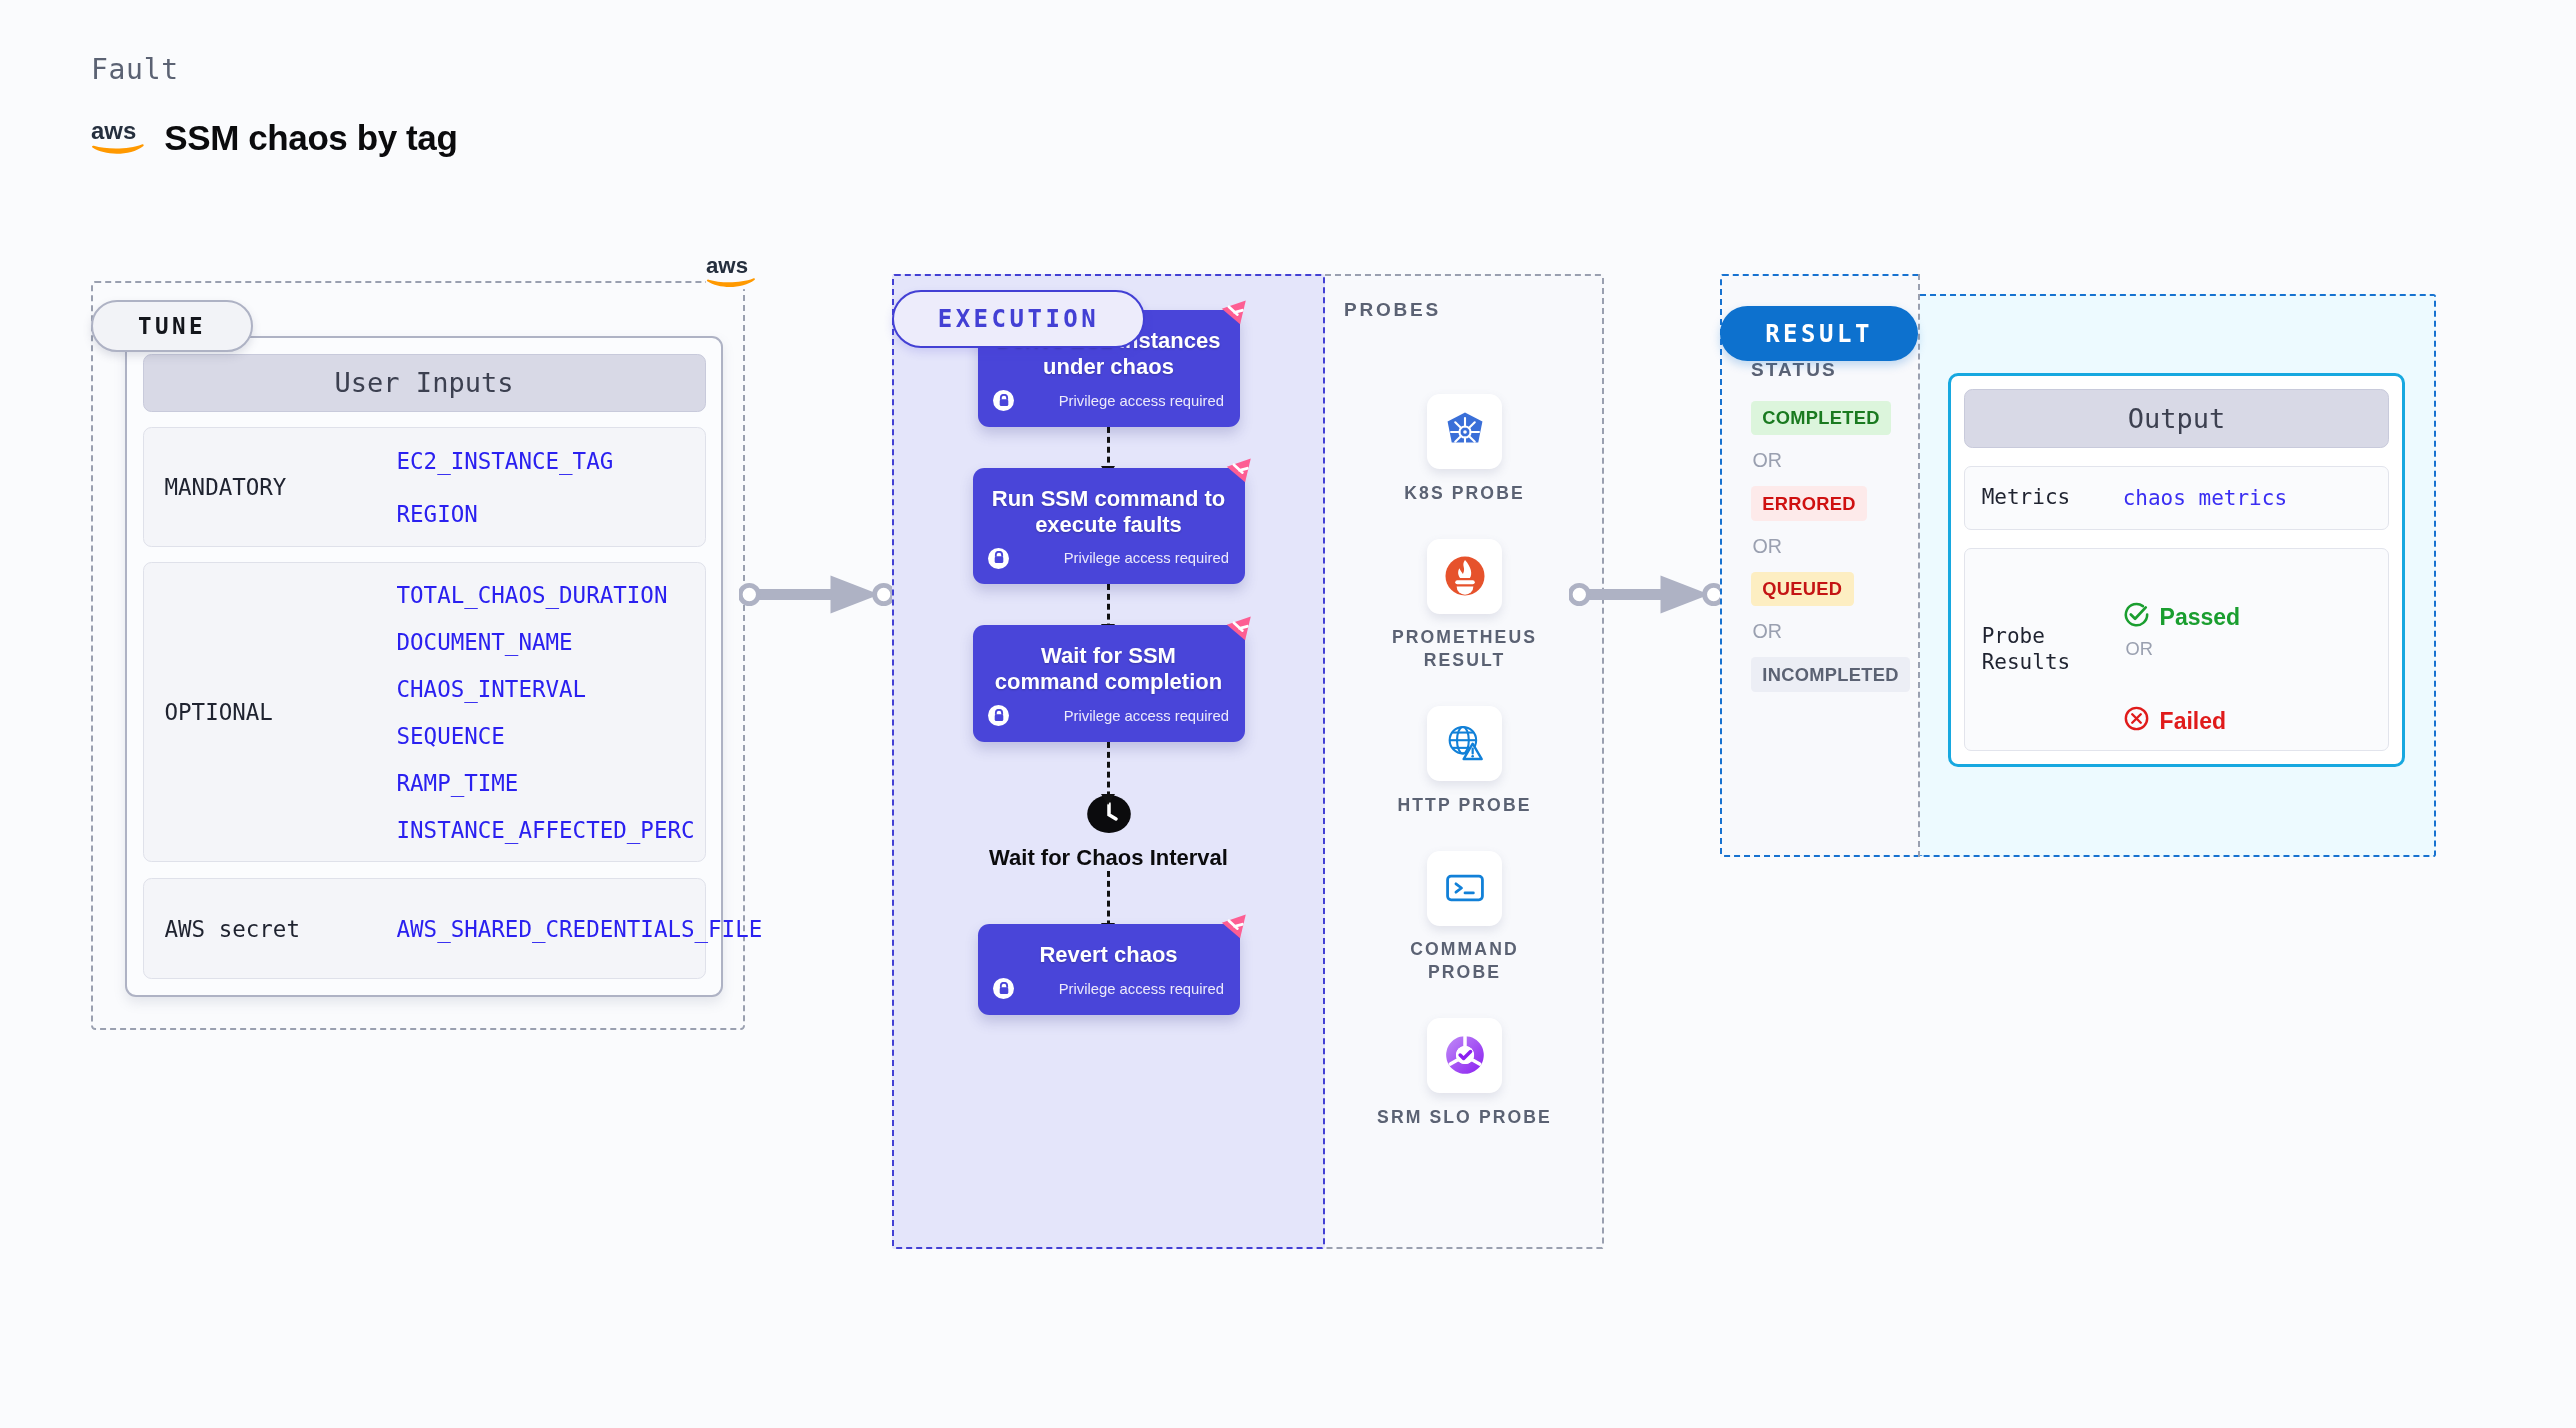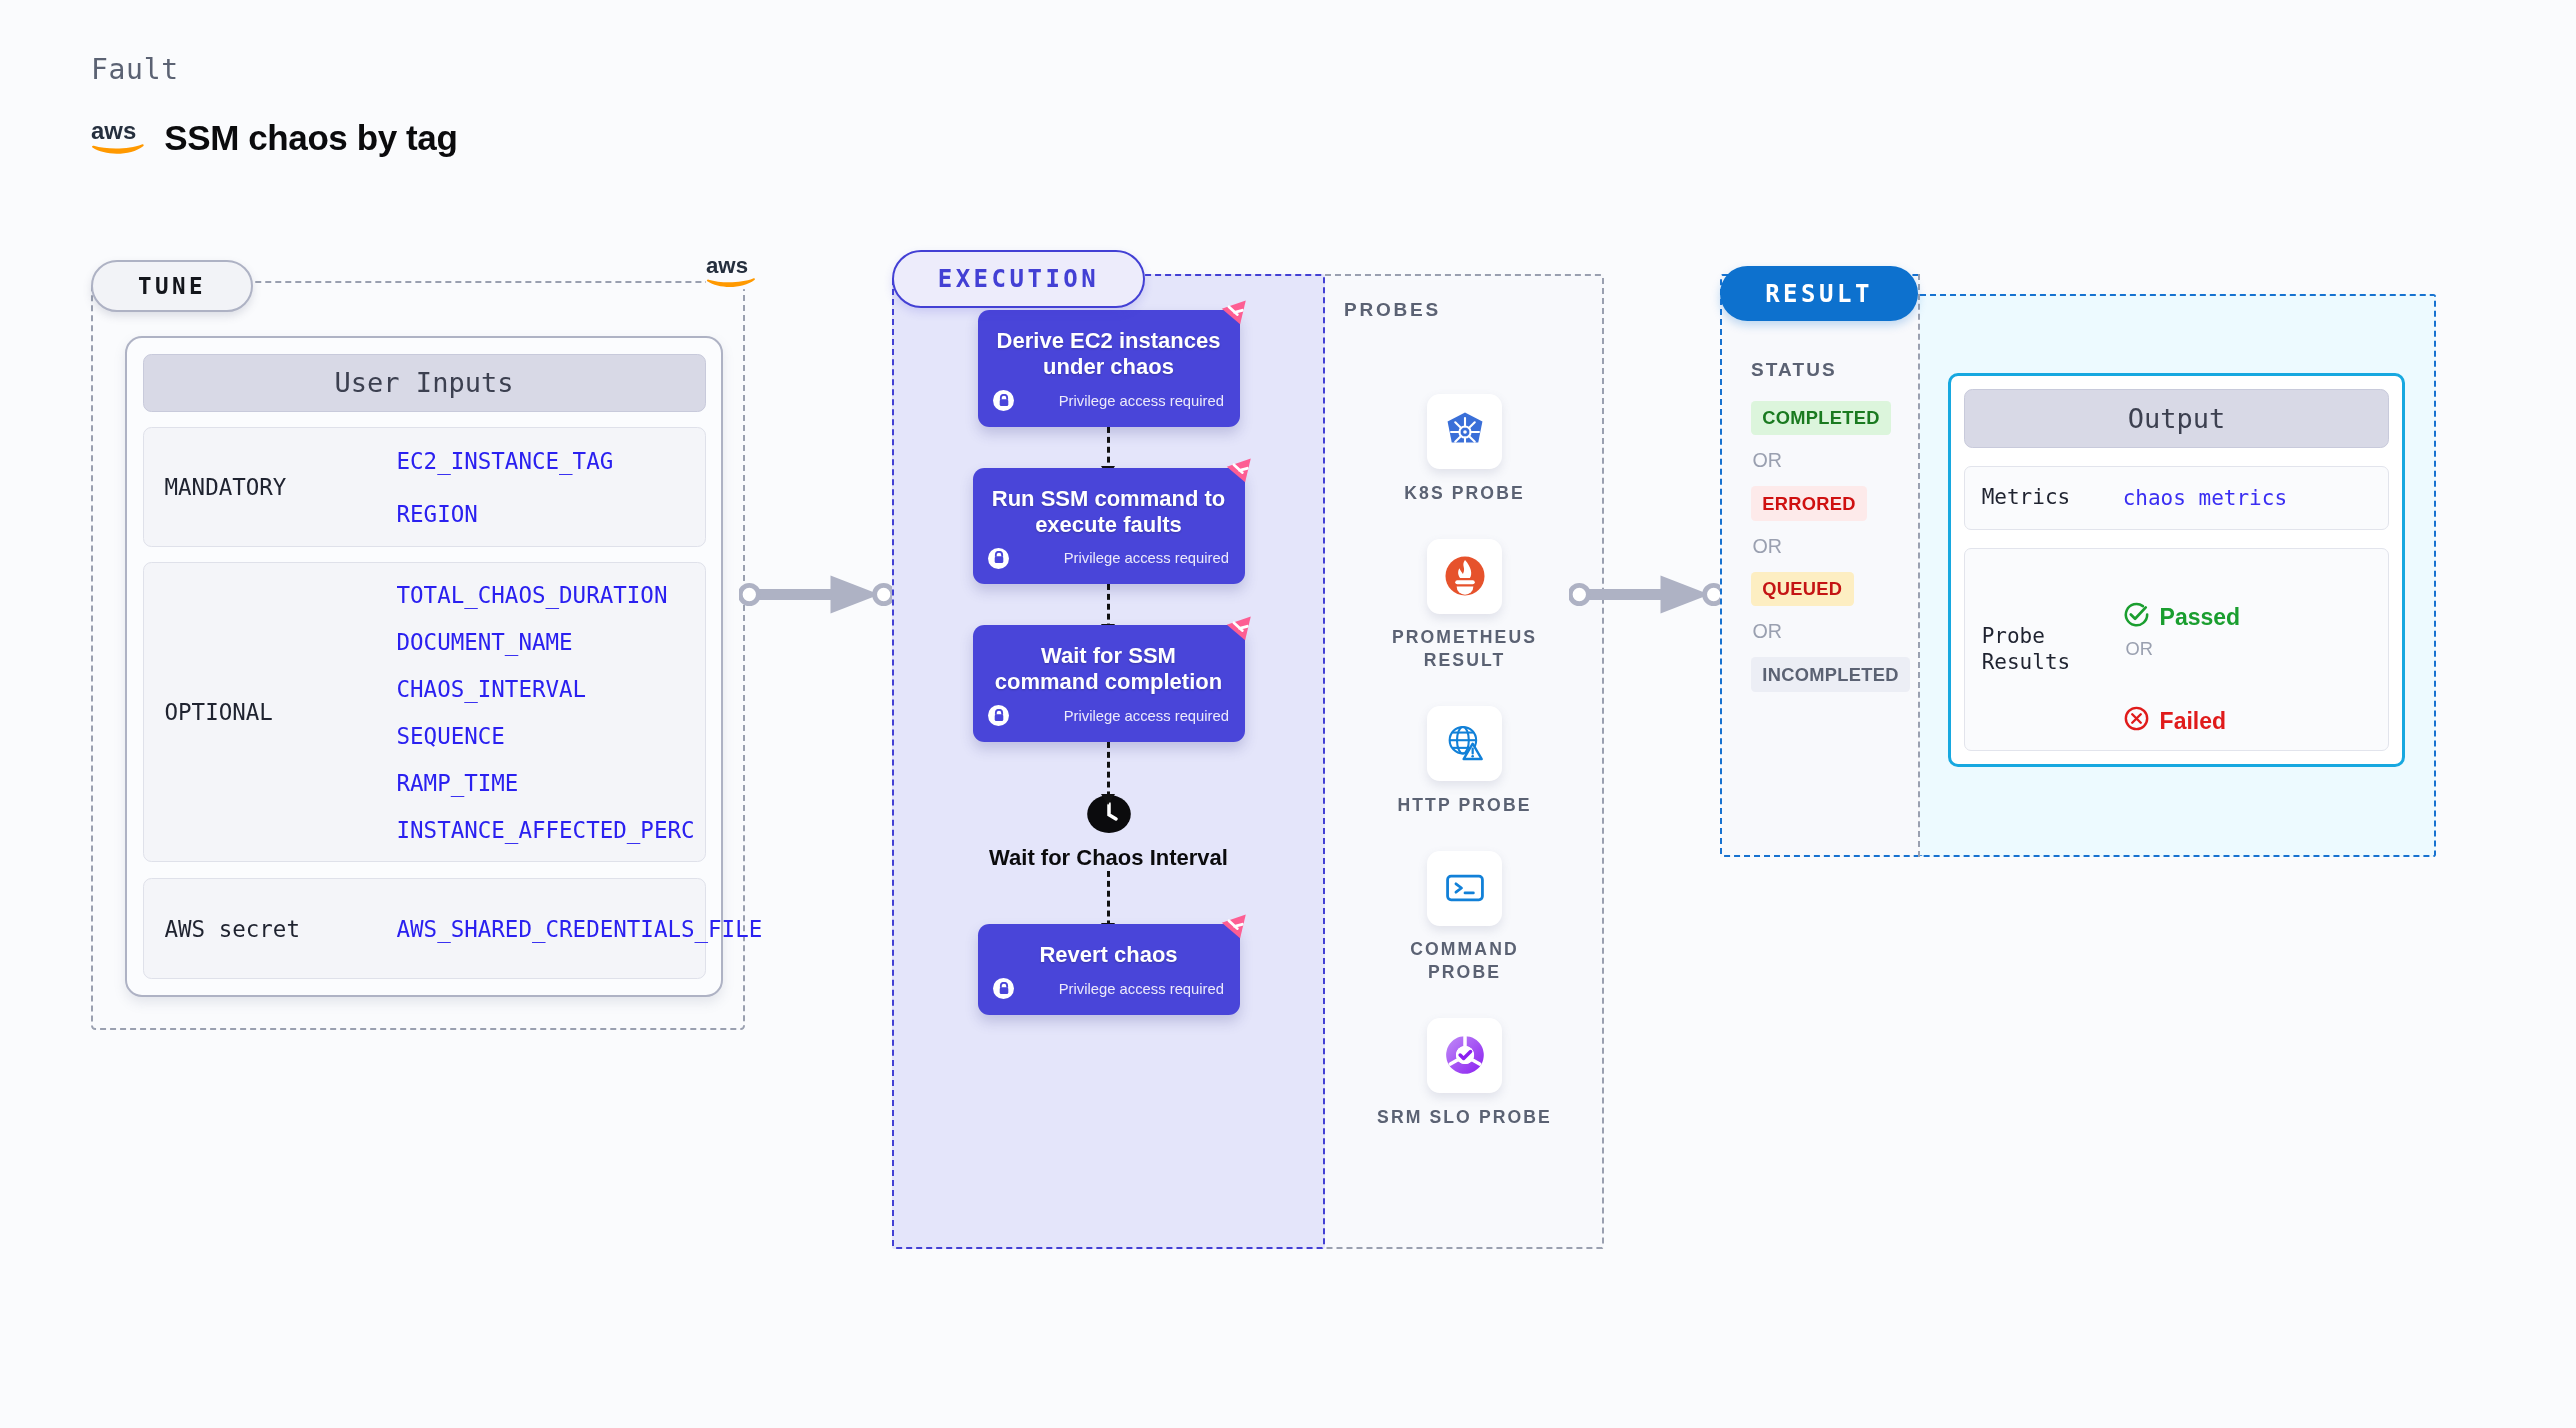--- a/index.html
+++ b/index.html
@@ -18,21 +18,21 @@
     font-size: 28px; color: #5b6273; letter-spacing: 0.7px;
   }
   .title-row { position: absolute; left: 91px; top: 118px; display: flex; align-items: center; gap: 18.3px; }
   .aws-logo { display: block; }
   .title-text { font-size: 35px; font-weight: 700; color: #0b0b0d; letter-spacing: -0.4px; }
 
   
   .pill {
     position: absolute; display: flex; align-items: center; justify-content: center;
     border-radius: 703px; font-family: "DejaVu Sans Mono", monospace;
-    font-weight: 700; letter-spacing: 3.5px; z-index: 6;
+    font-weight: 700; letter-spacing: 3.5px; z-index: 6; margin-top: 40px;
   }
   .pill-tune {
     left: 91px; top: 260px; width: 162px; height: 52px;
     background: #f2f3f7; border: 2.1px solid #aeb2c4; color: #14161c;
     font-size: 22.5px; box-shadow: 0 4.2px 8.4px rgba(90,96,120,.18);
   }
   .pill-exec {
     left: 892px; top: 250px; width: 253px; height: 58px;
     background: #edecfb; border: 2.8px solid #4340d4; color: #4340d4;
     font-size: 24px; box-shadow: 0 4.2px 9.9px rgba(67,64,212,.16);
@@ -43,21 +43,21 @@
     font-size: 24px; box-shadow: 0 4.2px 9.9px rgba(13,113,206,.25);
   }
 
   
   .tune-dashed {
     position: absolute; left: 91px; top: 281px; width: 654px; height: 749px;
     border: 2.8px dashed #9aa0b0; border-radius: 4.2px; background: transparent;
   }
   .tune-card {
     position: absolute; left: 125px; top: 336px; width: 598px; height: 661px;
-    background: #fbfcfe; border: 2.8px solid #aeb2c4; border-radius: 17px;
+    background: #fbfcfe; border: 2.8px solid #aeb2c4; border-radius: 11px;
     box-shadow: 0 5.6px 11.3px rgba(120,125,150,.16);
     padding: 15.5px; display: flex; flex-direction: column; gap: 15.5px;
   }
   .ui-header {
     background: #d8d9e6; border: 1.4px solid #c8cadb; border-radius: 8.4px;
     height: 68px; display: flex; align-items: center; justify-content: center;
     font-family: "DejaVu Sans Mono", monospace; font-size: 27px; color: #3c4050; font-weight: 400;
   }
   .param-box {
     background: #f4f5f9; border: 1.4px solid #dfe1ea; border-radius: 8.4px;

